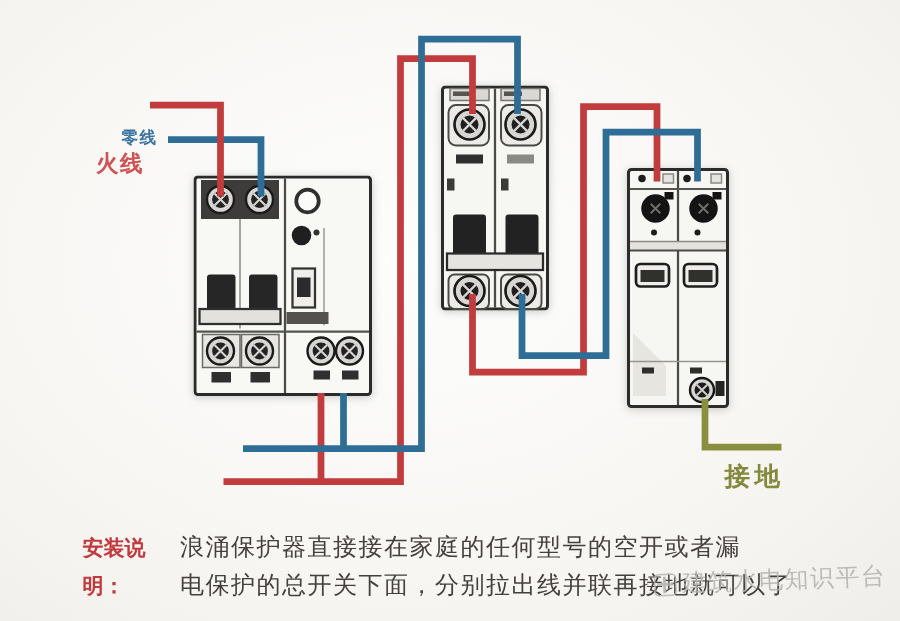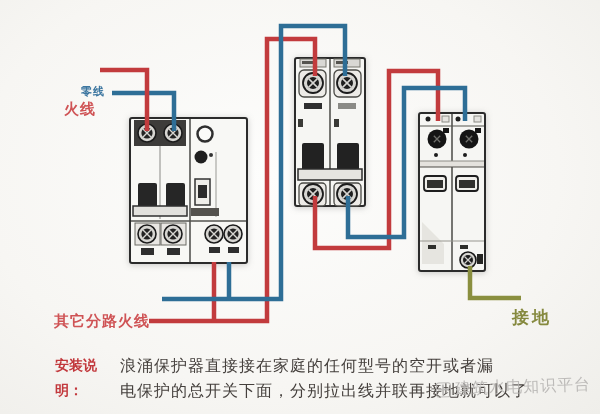--- a/index.html
+++ b/index.html
@@ -6,21 +6,21 @@
   .stage{
     position:relative;
     width:600px;height:414px;
     overflow:hidden;
     background:radial-gradient(ellipse at 45% 42%, #fdfdfc 0%, #f7f6f3 62%, #efeeea 100%);
     font-family:"Liberation Sans","DejaVu Sans",sans-serif;
   }
   .lbl{position:absolute;white-space:nowrap;font-weight:bold;letter-spacing:1px;}
   .lbl-live{color:var(--label-live);font-size:15px;}
   .lbl-neutral{color:var(--label-neutral);font-size:11px;}
-  .lbl-ground{color:var(--label-ground);font-size:17px;letter-spacing:3px;margin-left:29px;}
+  .lbl-ground{color:var(--label-ground);font-size:17px;letter-spacing:3px;}
   .wires{position:absolute;left:0;top:0;pointer-events:none;}
   .wire{fill:none;stroke-width:4.5;stroke-linejoin:miter;stroke-linecap:butt;}
   .w-live{stroke:var(--live-wire);}
   .w-neutral{stroke:var(--neutral-wire);}
   .w-ground{stroke:var(--ground-wire);}
   .device{position:absolute;filter:drop-shadow(0 1px 3px rgba(60,60,55,.25));}
   .note{
     position:absolute;left:55px;top:353px;width:540px;
     display:flex;align-items:center;
   }
@@ -201,21 +201,20 @@
 
     <polyline class="wire w-neutral" points="162,299 281,299 281,26 345,26 345,76"></polyline>
     <polyline class="wire w-neutral" points="229,262 229,301"></polyline>
     <polyline class="wire w-neutral" points="348,196 348,237 404,237 404,88 465,88 465,121"></polyline>
 
     <polyline class="wire w-ground" points="470,266 470,298 521,298"></polyline>
   </svg>
 
   <span class="lbl lbl-live" style="left:64px;top:60px;margin-top:40px;">火线</span>
   <span class="lbl lbl-neutral" style="left:81px;top:84px;">零线</span>
-  <span class="lbl lbl-live" style="left:54px;top:312px;">其它分路火线</span>
   <span class="lbl lbl-ground" style="left:483px;top:306px;">接地</span>
 
   <div class="note">
     <span class="note-title">安装说明：</span>
     <div class="note-text">
       <div>浪涌保护器直接接在家庭的任何型号的空开或者漏</div>
       <div>电保护的总开关下面，分别拉出线并联再接地就可以了</div>
     </div>
   </div>
 

